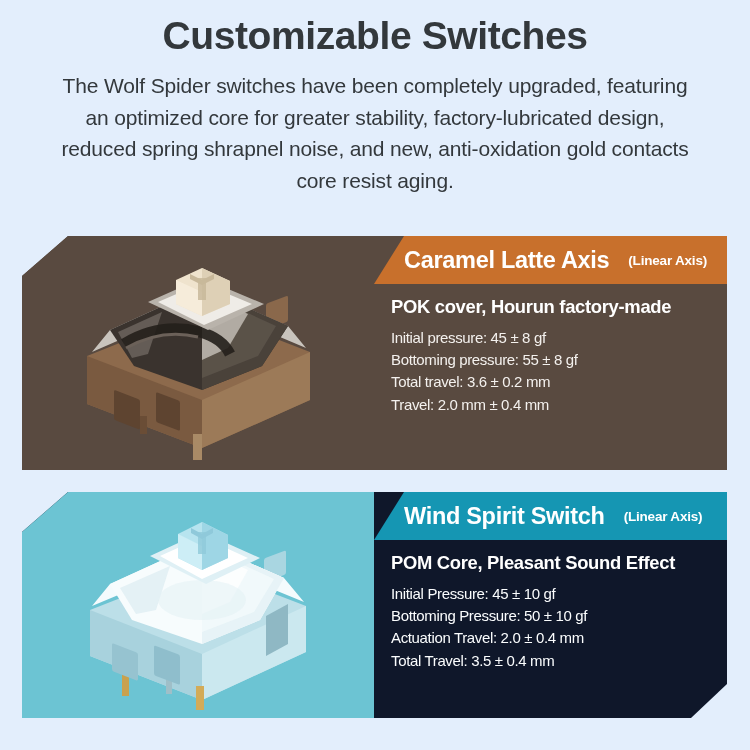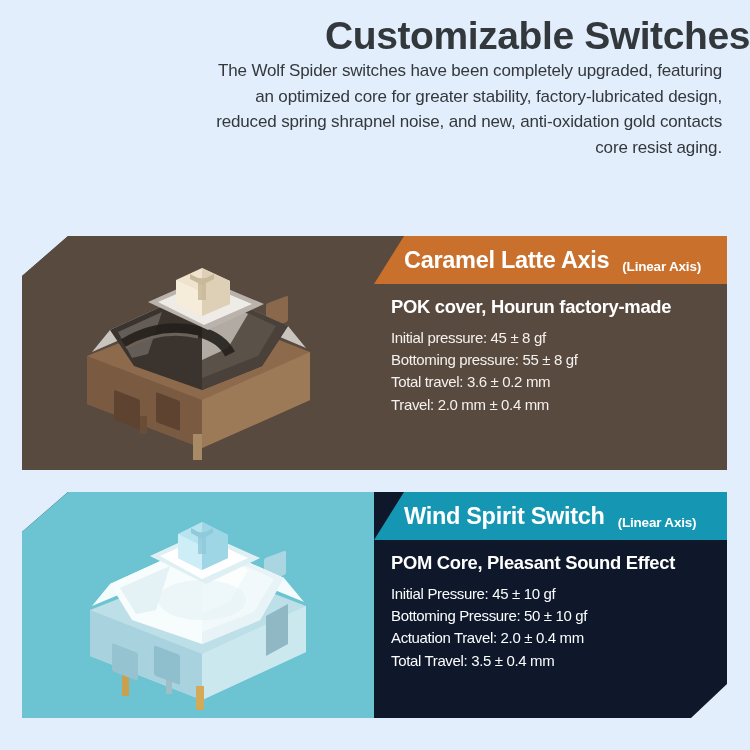--- a/index.html
+++ b/index.html
@@ -9,32 +9,32 @@
     font-family:"Liberation Sans", sans-serif;
     overflow:hidden;
   }
   #page {
     position:relative;
     width:750px; height:750px;
     background:#e3eefc;
   }
 
   
-  .header { padding-top:14px; text-align:right; }
+  .header { padding-top:14px; text-align:center; }
   .title {
     font-size:39px; font-weight:bold; color:#33383c;
     letter-spacing:-0.4px; line-height:1.12;
   }
   .subtitle {
     font-size:25px; color:#33383c; line-height:1.3;
     margin-top:4px; letter-spacing:-0.2px;
   }
   .desc {
-    font-size:17px; color:#33383c; line-height:1.52;
-    margin-top:0; padding:0 28px; letter-spacing:-0.15px;
+    font-size:21px; color:#33383c; line-height:1.52;
+    margin-top:12px; padding:0 28px; letter-spacing:-0.15px;
   }
   .desc .dl { display:block; white-space:nowrap; }
 
   
   .card {
     position:absolute; left:22px; width:705px;
     overflow:hidden;
   }
   .card-1 {
     top:236px; height:234px;
@@ -72,21 +72,21 @@
   .banner-bg {
     position:absolute; inset:0;
     clip-path:polygon(30px 0, 100% 0, 100% 100%, 0 100%);
   }
   .banner-1 .banner-bg { background:#c8702c; }
   .banner-2 .banner-bg { background:#1596b3; }
   .banner-text {
     position:relative; z-index:2;
     padding-left:30px; color:#ffffff;
     white-space:nowrap;
-    display:flex; align-items:flex-end; gap:13px;
+    display:flex; align-items:center; gap:19px;
   }
   .switch-name { font-size:23.5px; font-weight:bold; letter-spacing:-0.3px; }
   .axis-type   { font-size:13.5px; font-weight:bold; letter-spacing:-0.2px; }
 
   
   .info-body { padding:12px 0 0 17px; }
   .feature {
     font-size:18.4px; font-weight:bold; color:#ffffff;
     letter-spacing:-0.3px; white-space:nowrap;
     margin-bottom:9px;

